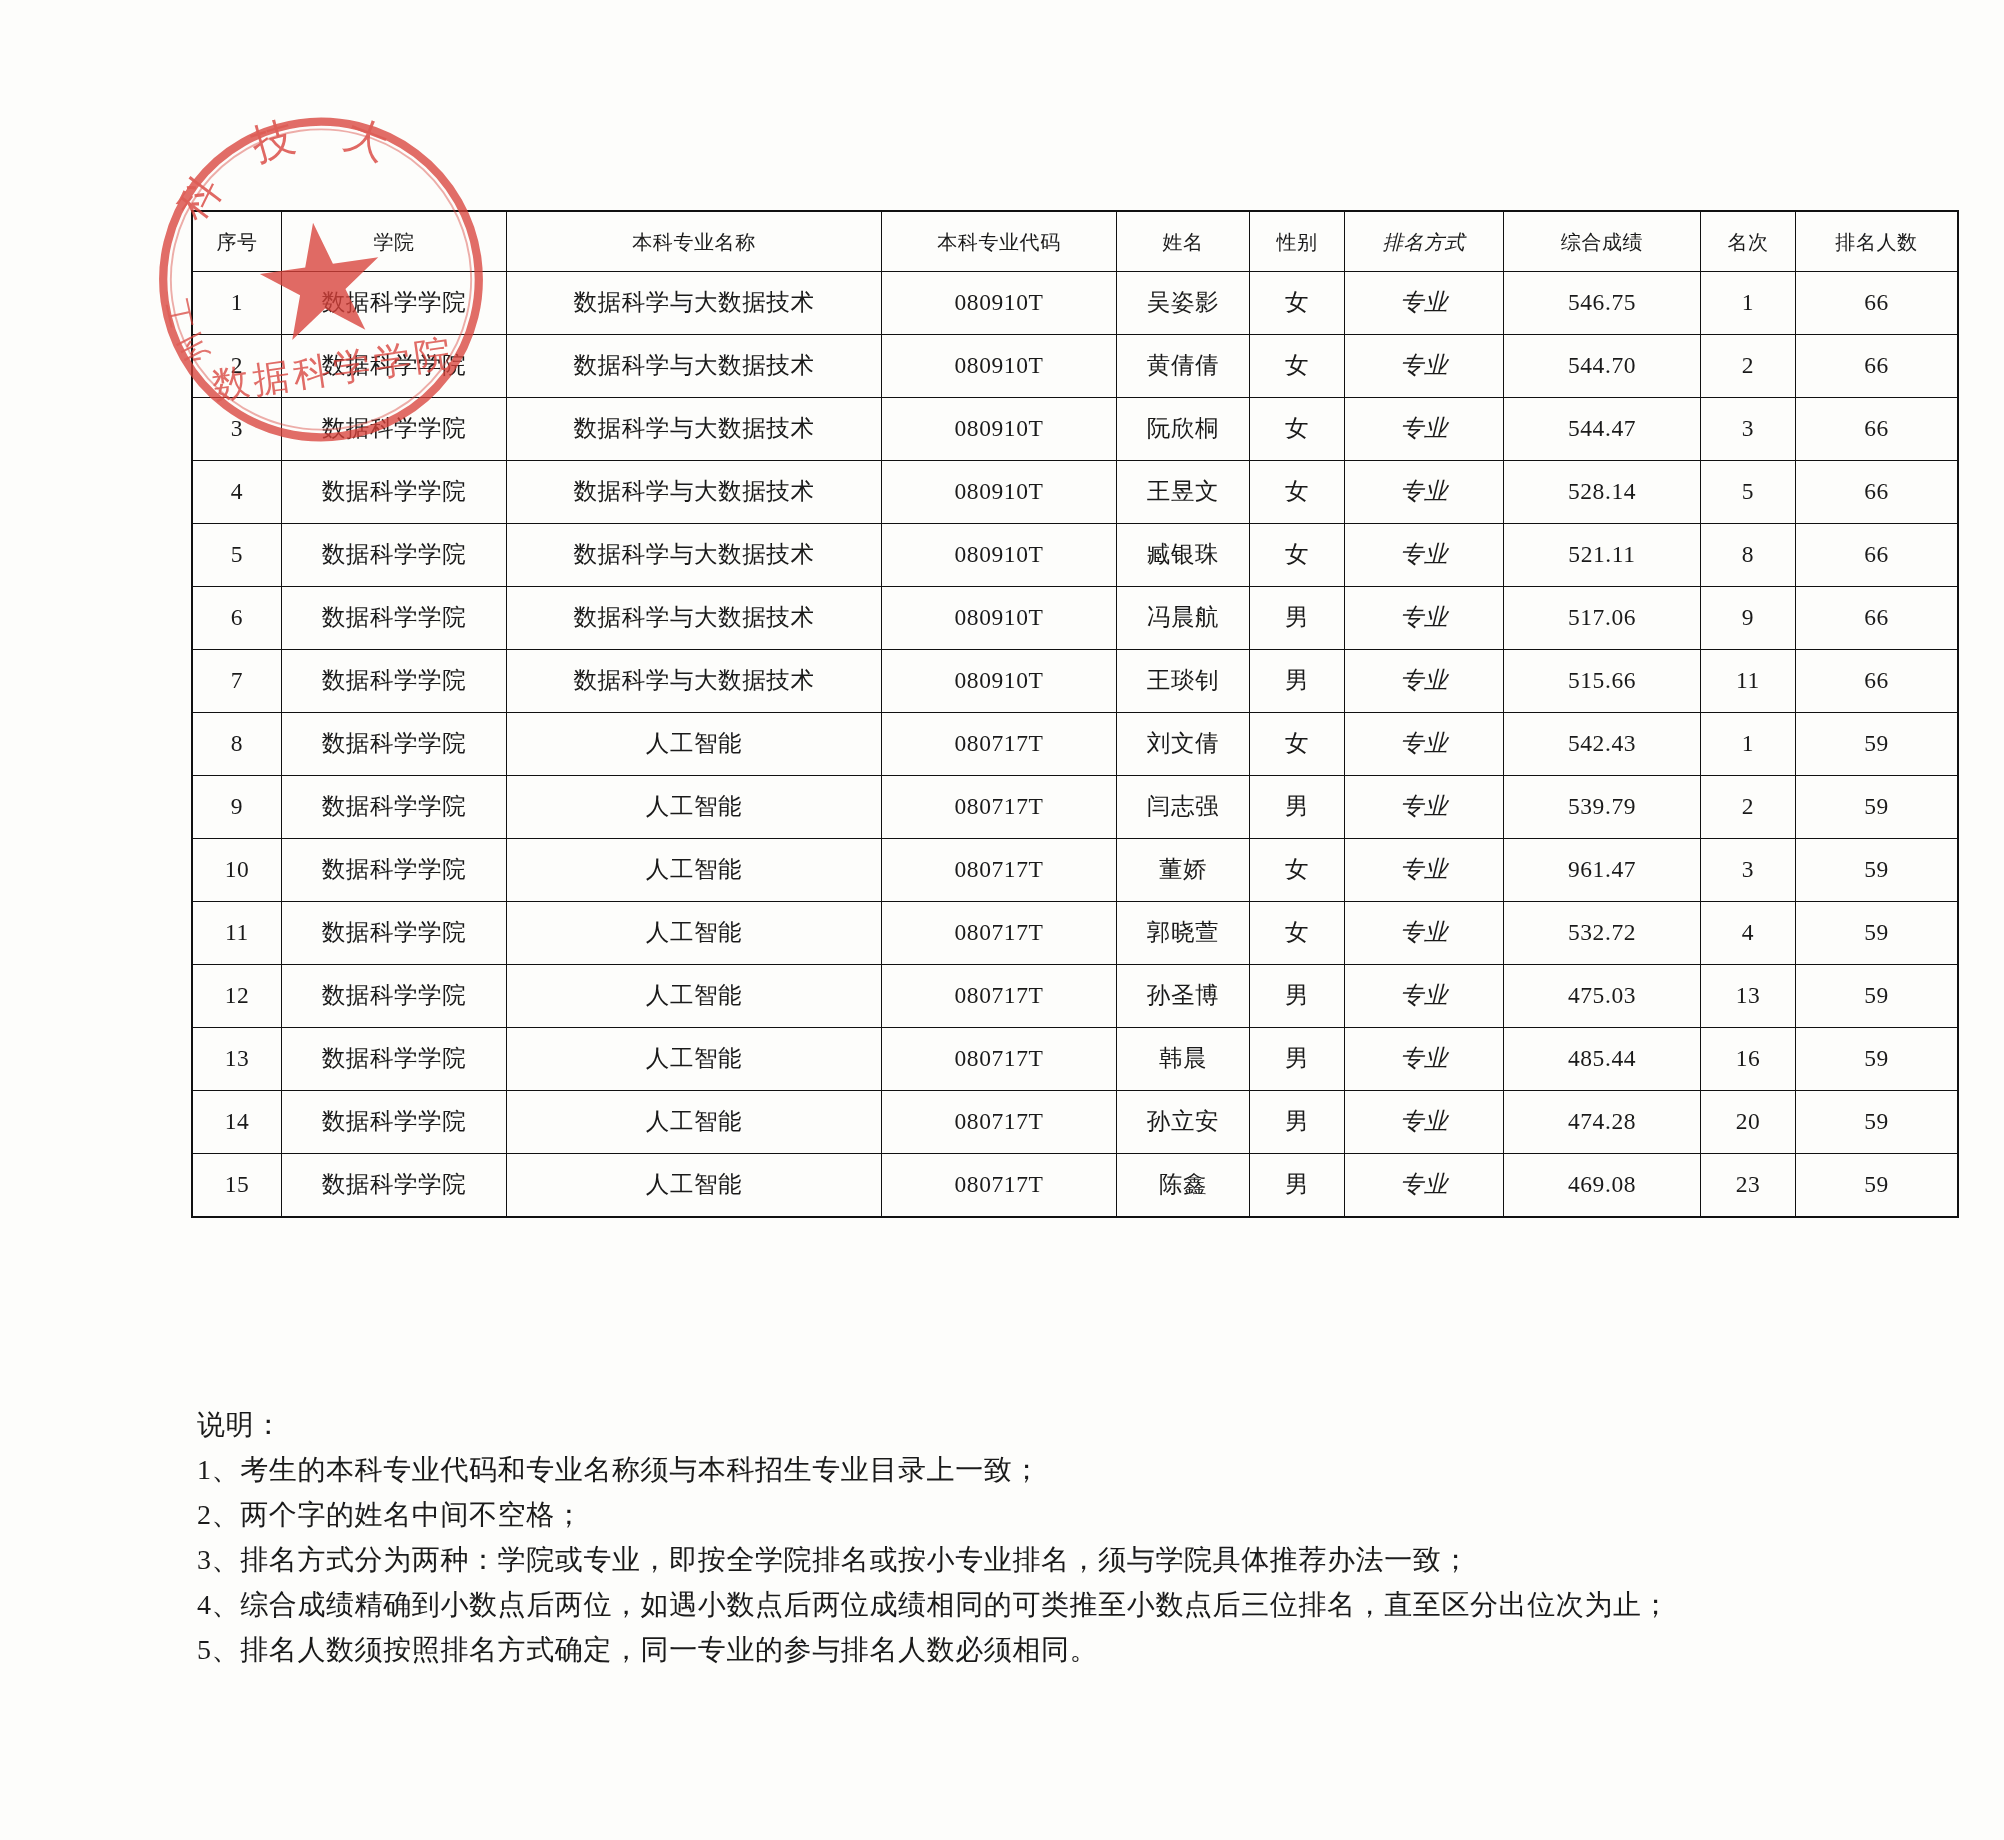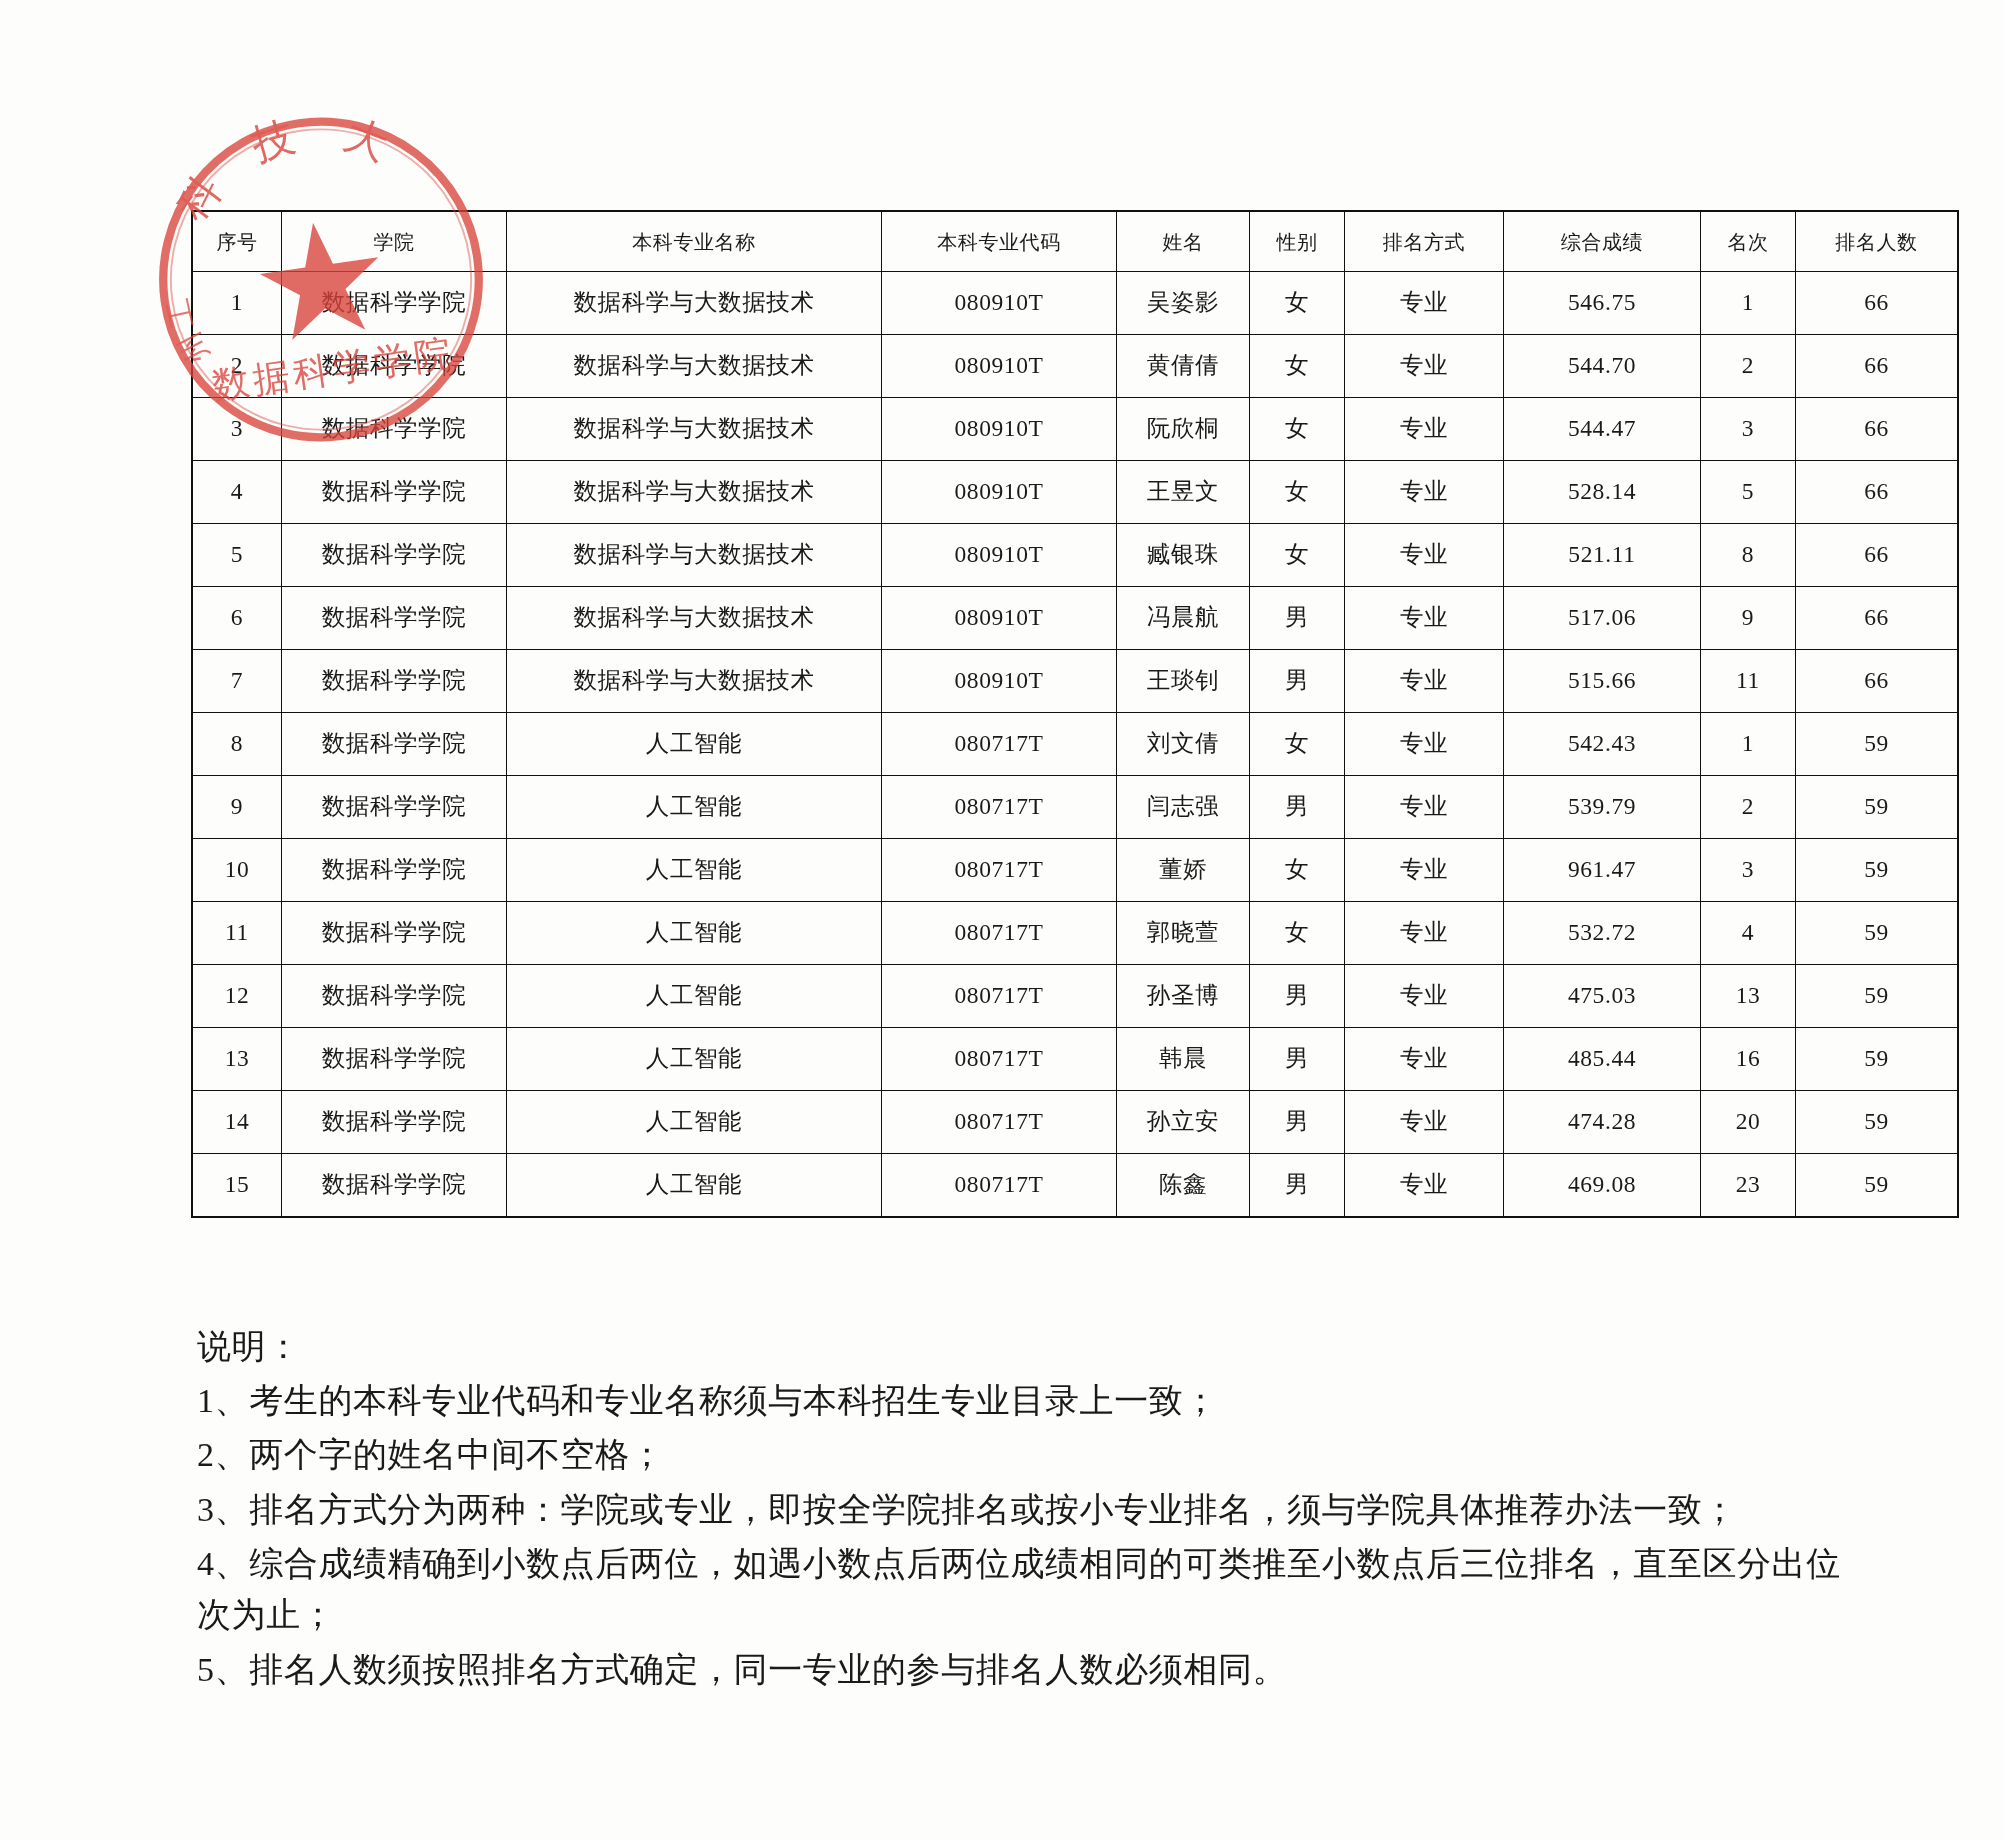--- a/index.html
+++ b/index.html
@@ -67,37 +67,37 @@
   
   table.grades {
     border: 2.5px solid #111;
   }
   .c-seq    { width: 83px; }
   .c-col    { width: 219px; }
   .c-major  { width: 369px; margin-left: 18px; }
   .c-code   { width: 229px; }
   .c-name   { width: 127px; }
   .c-gender { width: 89px; }
-  .c-method { width: 153px; }
+  .c-method { width: 153px; font-style: italic; }
   .c-score  { width: 191px; }
   .c-rank   { width: 89px; }
   .c-total  { width: 156px; }
 
   .num {
     font-family: "Liberation Serif", "DejaVu Serif", serif;
     letter-spacing: 1.3px;
   }
 
   
   .notes {
     position: absolute;
     left: 197px;
-    top: 1321px;
+    top: 1404px;
     width: 1653px;
-    font-size: 34px;
+    font-size: 28px;
     line-height: 1.52;
     color: #1a1a1a;
     letter-spacing: 0.6px;
   }
   .notes p {
     margin: 0 0 2.5px 0;
   }
 </style>
 </head>
 <body>

